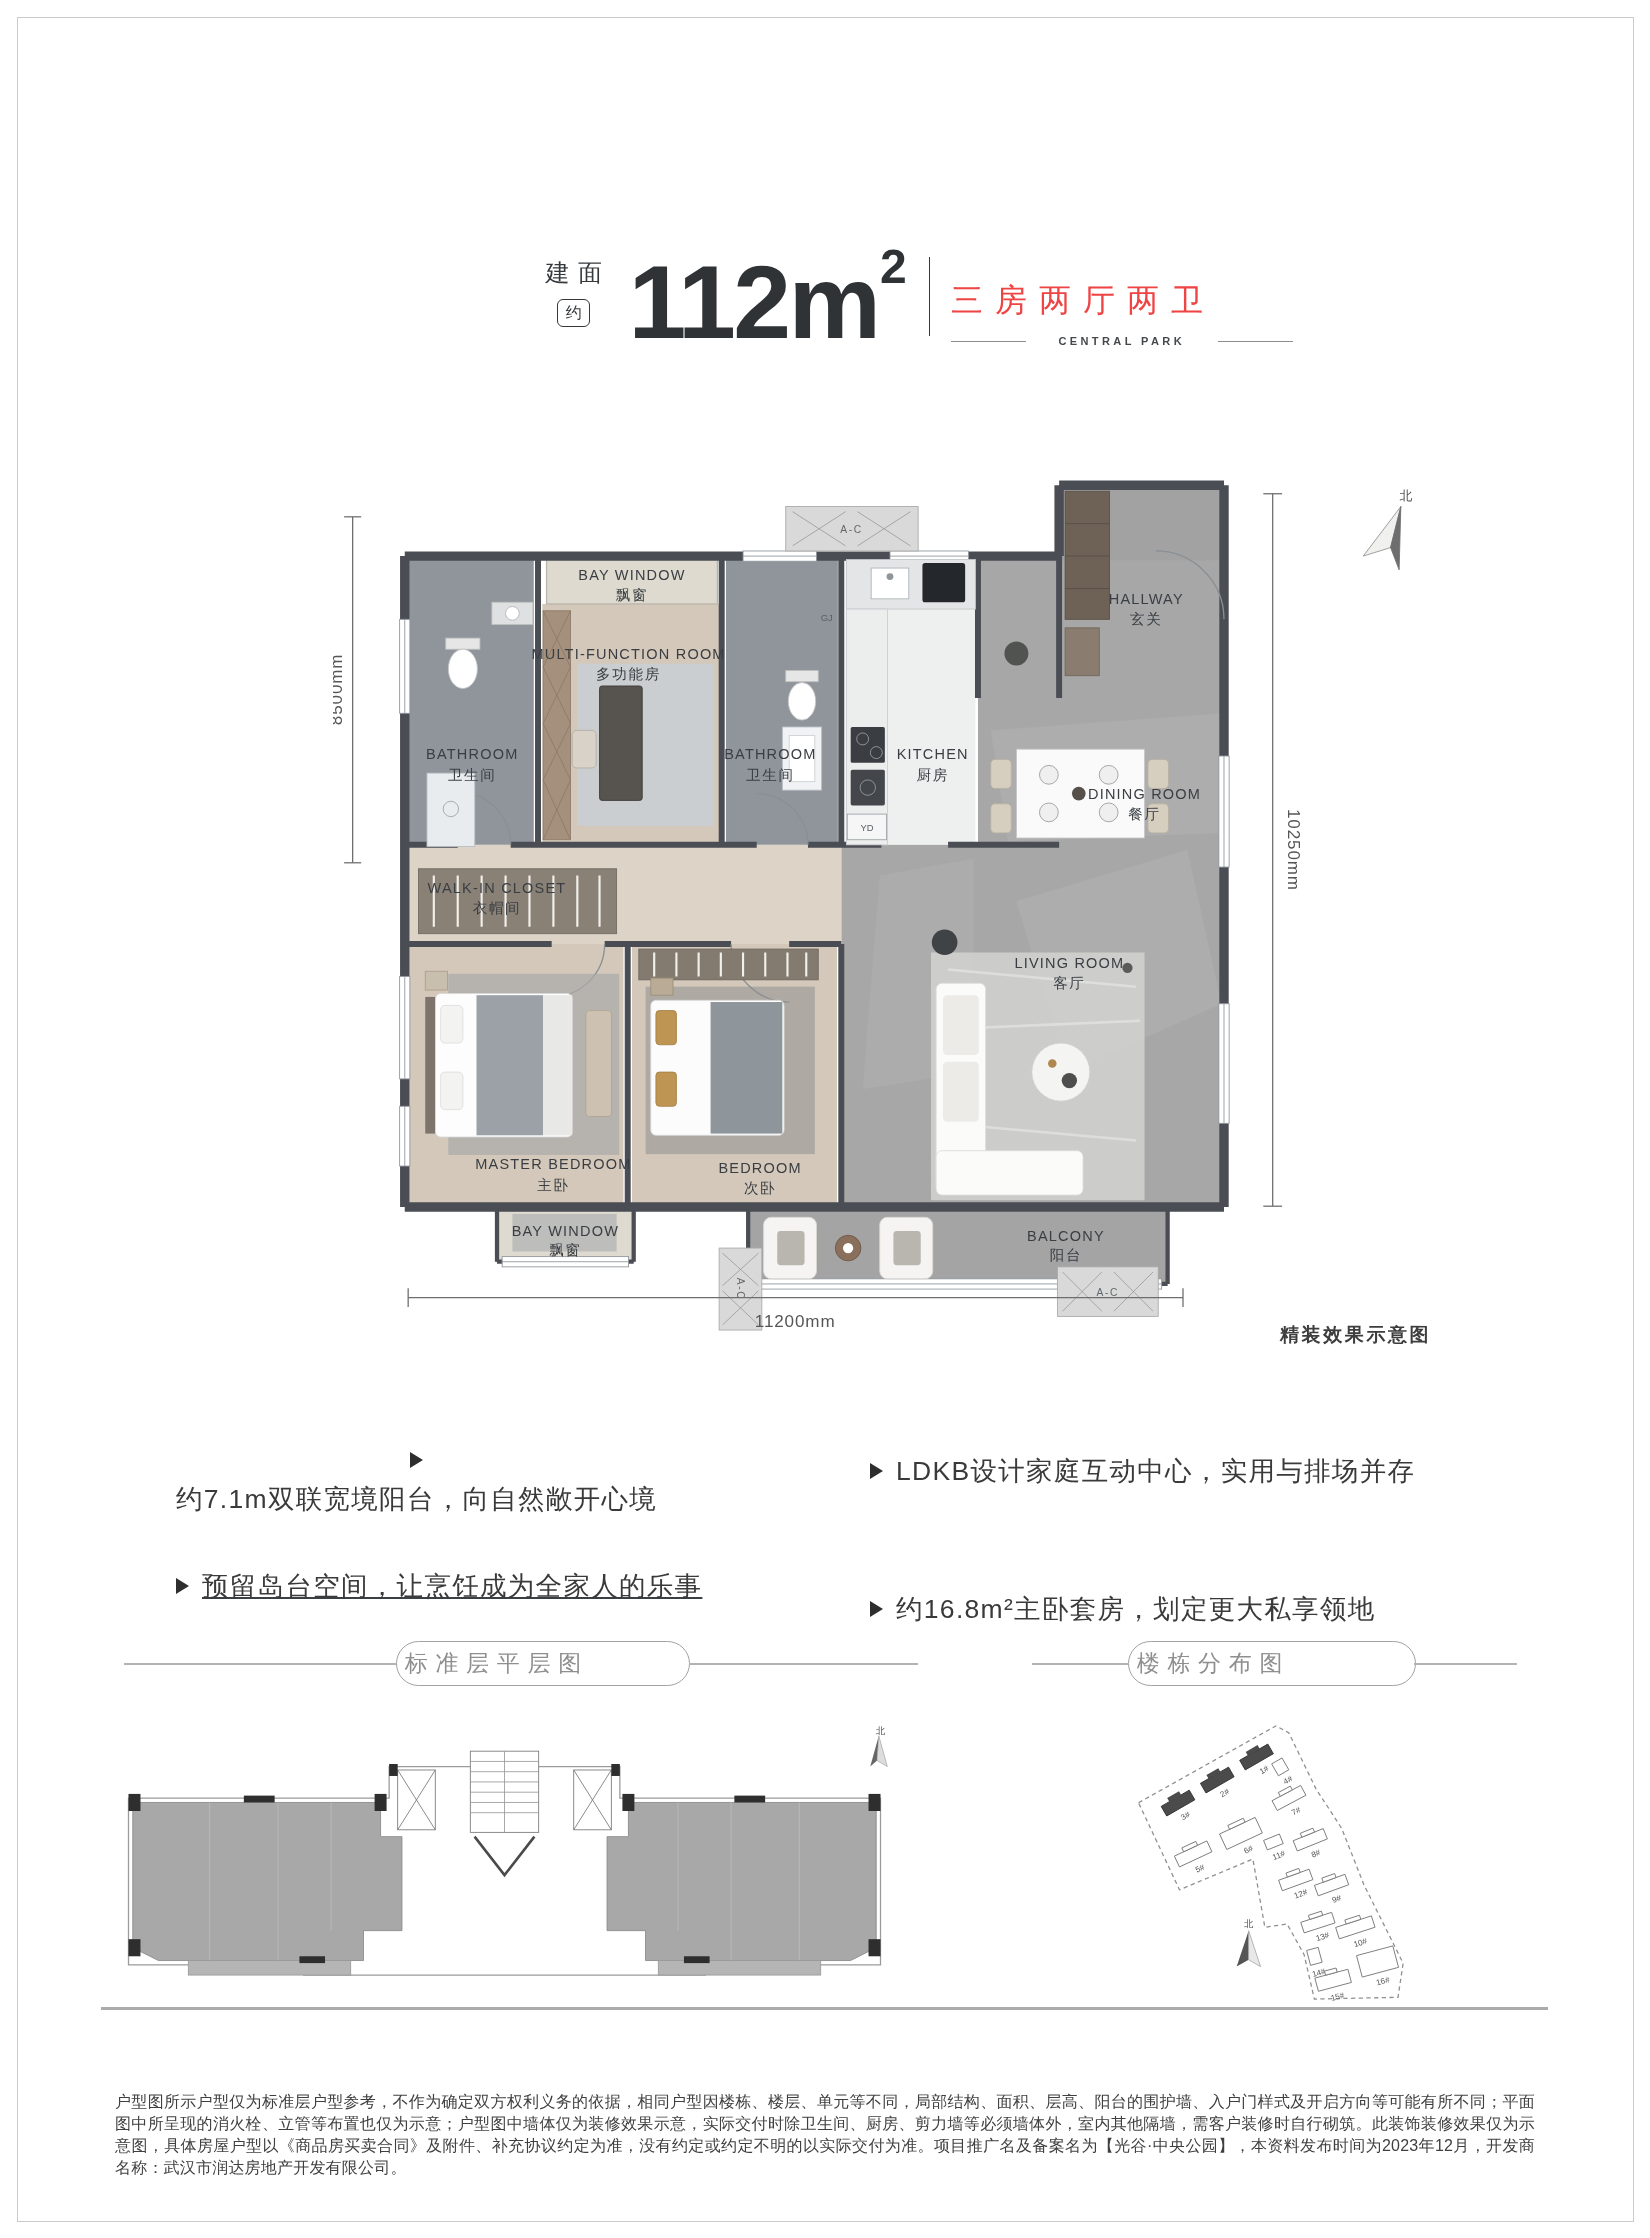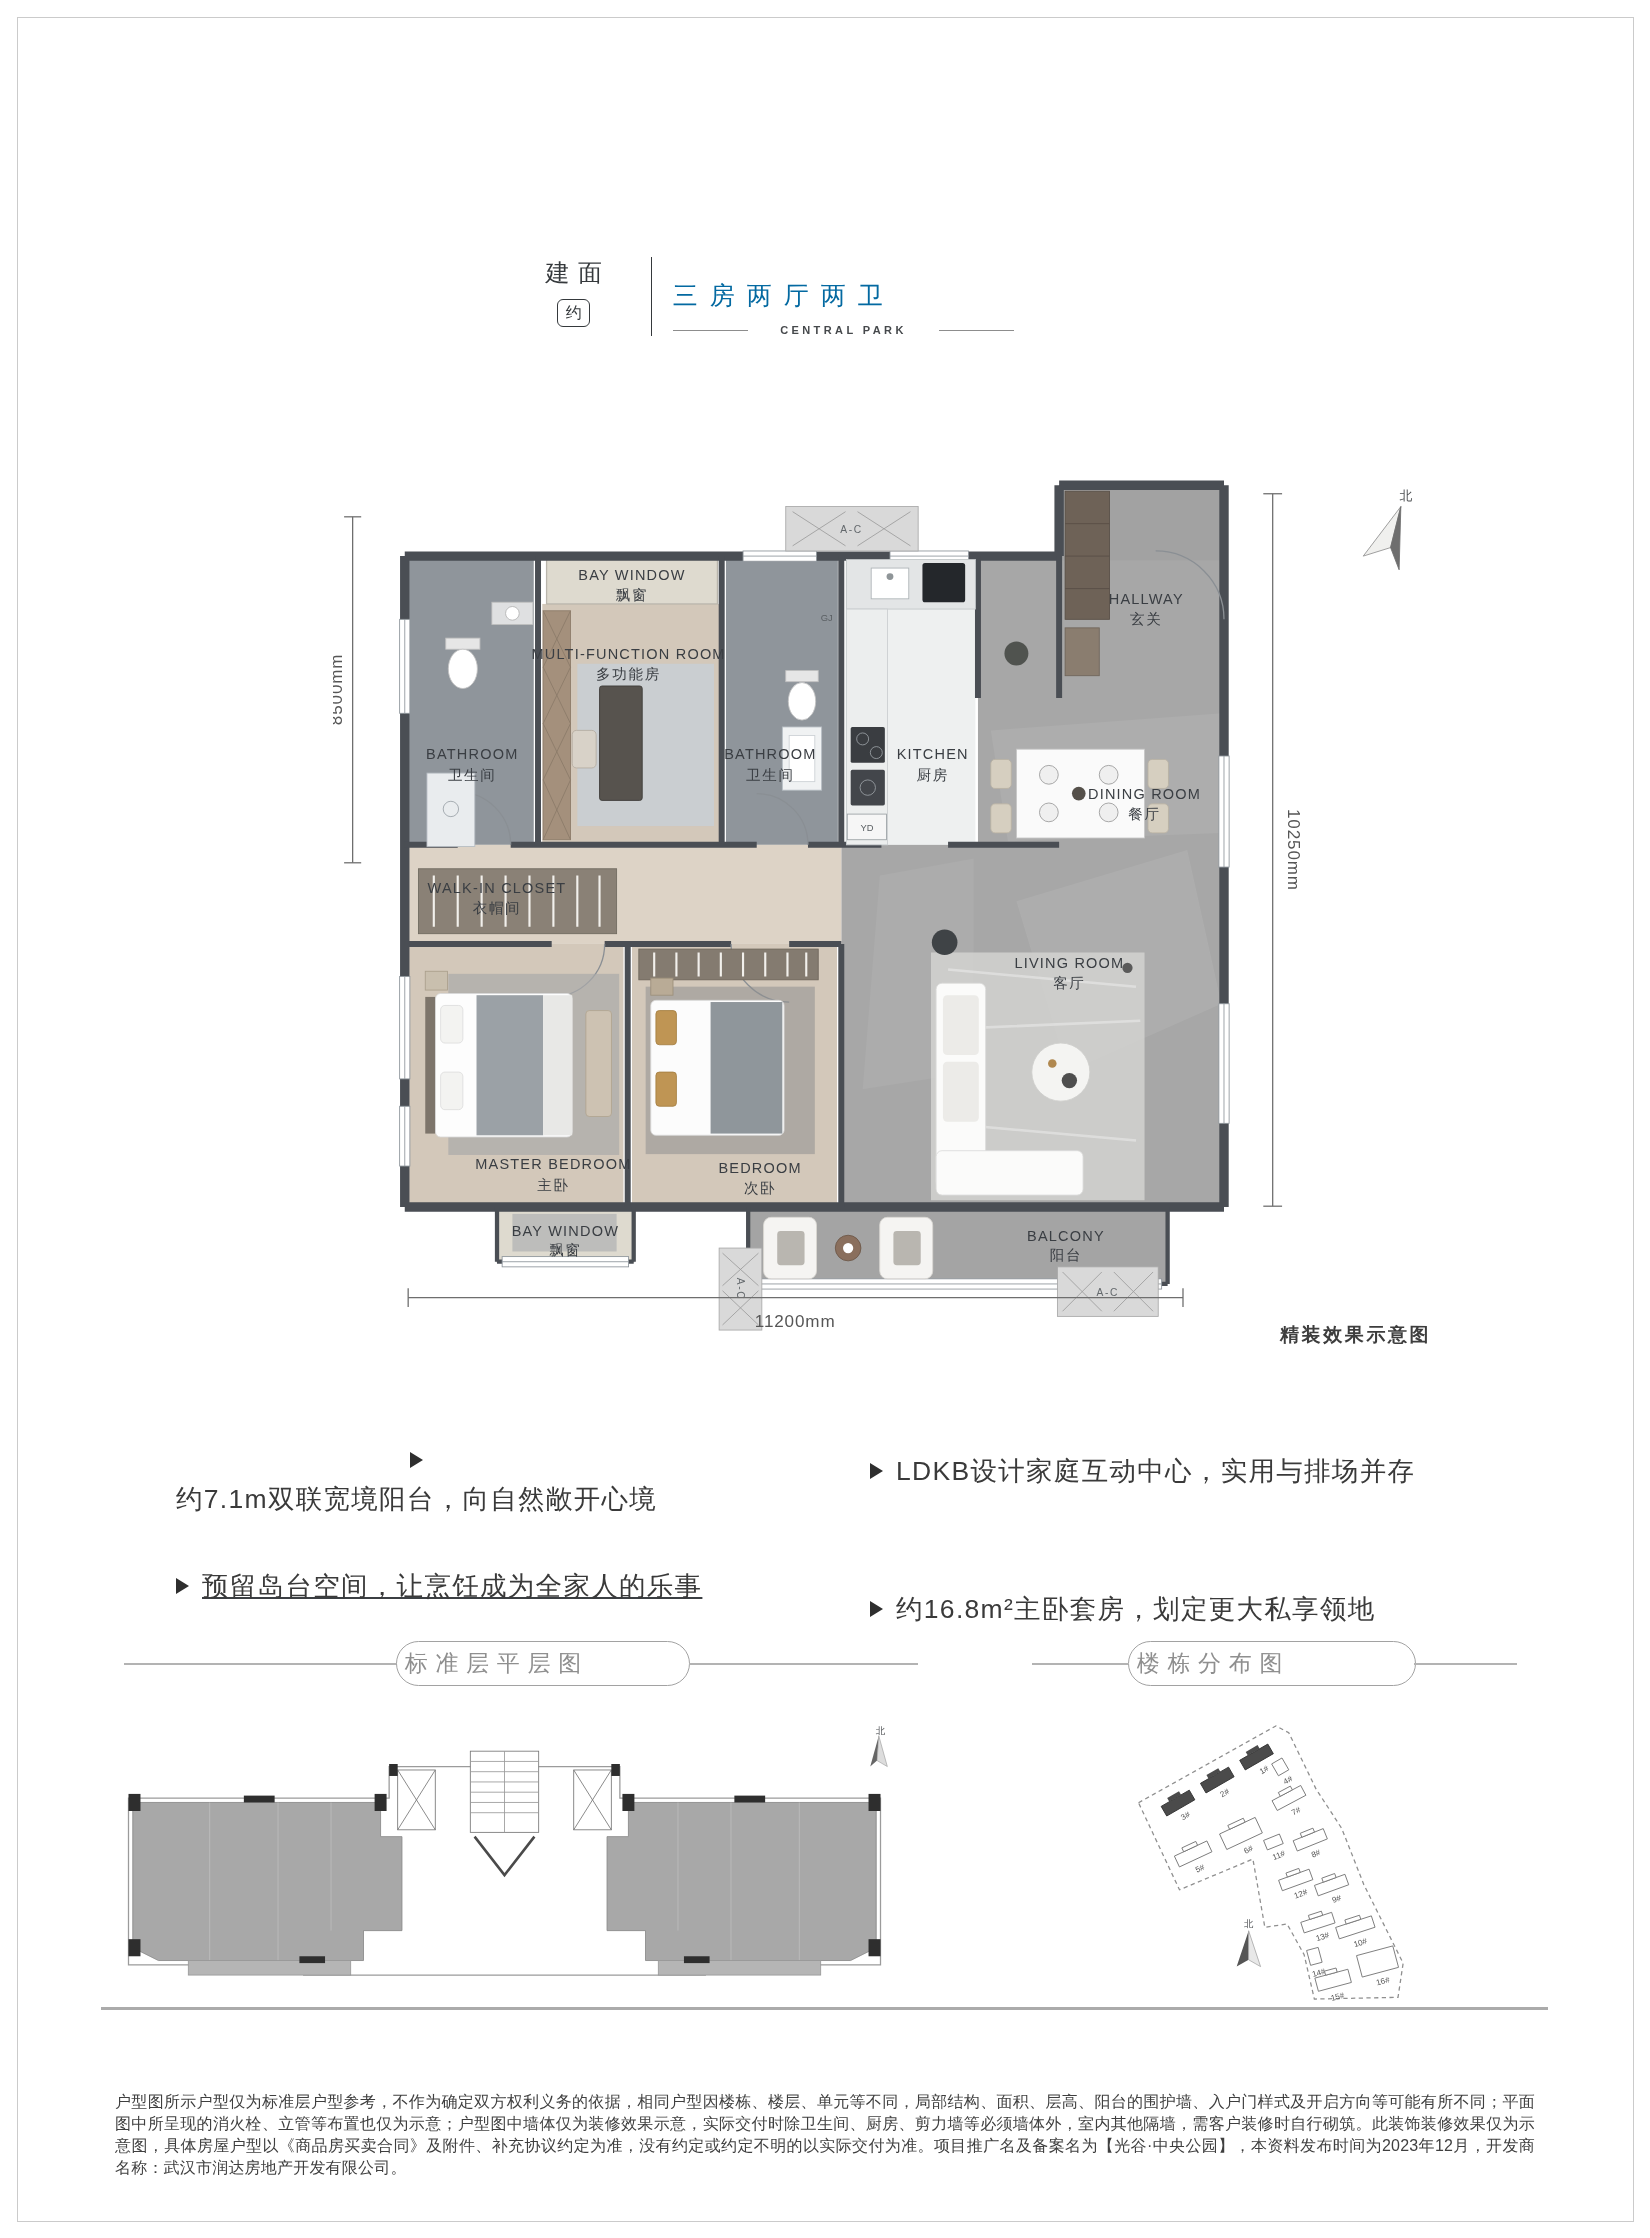--- a/index.html
+++ b/index.html
@@ -14,21 +14,21 @@
   .hdr{position:absolute;left:537px;top:250px;height:94px;display:flex;align-items:flex-start;}
   .hdr-pre{display:flex;flex-direction:column;align-items:center;margin-top:6.8px;margin-right:18px;}
   .hdr-pre .jm{font-size:24px;letter-spacing:8.5px;color:#35393c;font-weight:500;padding-left:8.5px;}
   .hdr-pre .yue{margin-top:10.3px;width:31px;height:26px;border:1.7px solid #35393c;border-radius:6px;
     font-size:16px;line-height:26px;text-align:center;color:#35393c;}
   .hdr-num{display:flex;align-items:flex-start;line-height:1;}
   .hdr-num .big{font-size:104px;font-weight:700;letter-spacing:-2.6px;color:#2f3336;}
   .hdr-num .sup{font-size:48px;font-weight:700;color:#2f3336;margin-top:-6.8px;margin-left:1.7px;}
   .hdr-div{width:1.7px;height:79px;background:#35393c;margin:6.8px 20.5px 0 22px;}
   .hdr-right{display:flex;flex-direction:column;margin-top:29px;}
-  .hdr-right .rooms{font-size:25px;letter-spacing:12px;color:#0369a1;white-space:nowrap;}
+  .hdr-right .rooms{font-size:32px;letter-spacing:12px;color:#ef4444;white-space:nowrap;}
   .hdr-right .cp{display:flex;align-items:center;margin-top:12px;gap:24px;}
   .hdr-right .cp .ln{height:0.9px;background:#8d8d8d;width:75px;}
   .hdr-right .cp .cpt{font-size:11px;font-weight:700;letter-spacing:3.4px;color:#46494c;margin:0 8.5px;white-space:nowrap;}
 
   
   .room-en{font-size:17px;fill:#3a3e43;letter-spacing:1.4px;}
   .room-zh{font-size:17px;fill:#3a3e43;letter-spacing:2px;}
   .dim-t{font-size:20px;fill:#565656;letter-spacing:1px;}
   .tiny-t{font-size:11px;fill:#5a5f63;}
   .ac-t{font-size:12px;fill:#63686c;letter-spacing:2px;}
@@ -59,20 +59,24 @@
 </style>
 </head>
 <body>
 
 <div class="frame"></div>
 
 <div class="hdr">
   <div class="hdr-pre">
     <div class="jm">建面</div>
     <div class="yue">约</div>
+  </div>
+  <div class="hdr-num">
+    <span class="big">112m</span>
+    <span class="sup">2</span>
   </div>
   <div class="hdr-div"></div>
   <div class="hdr-right">
     <div class="rooms">三房两厅两卫</div>
     <div class="cp">
       <span class="ln"></span>
       <span class="cpt">CENTRAL PARK</span>
       <span class="ln"></span>
     </div>
   </div>

